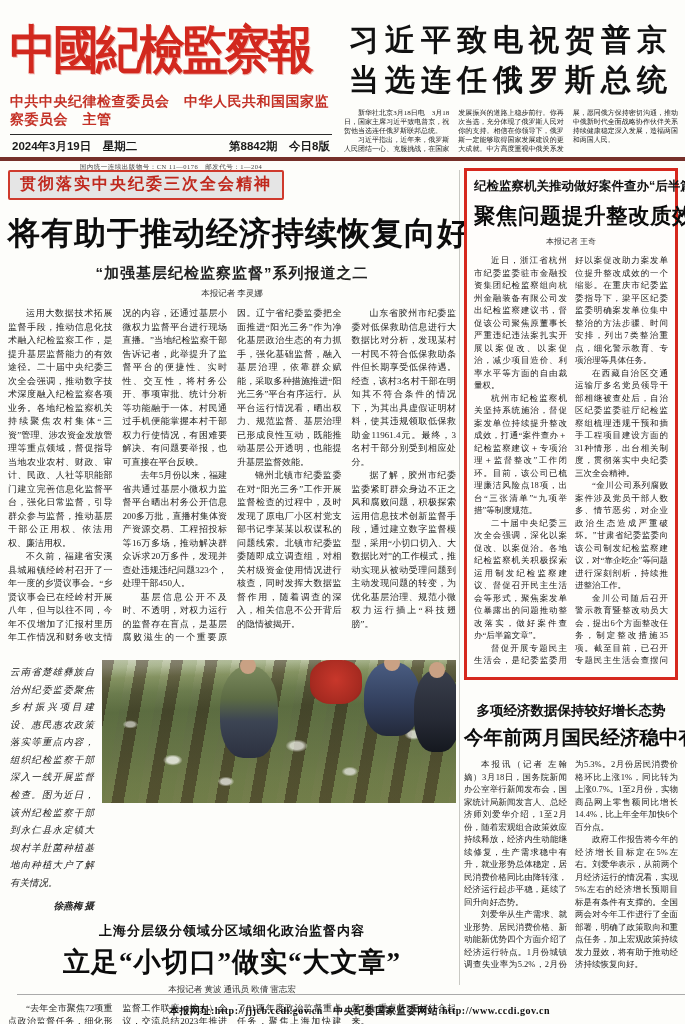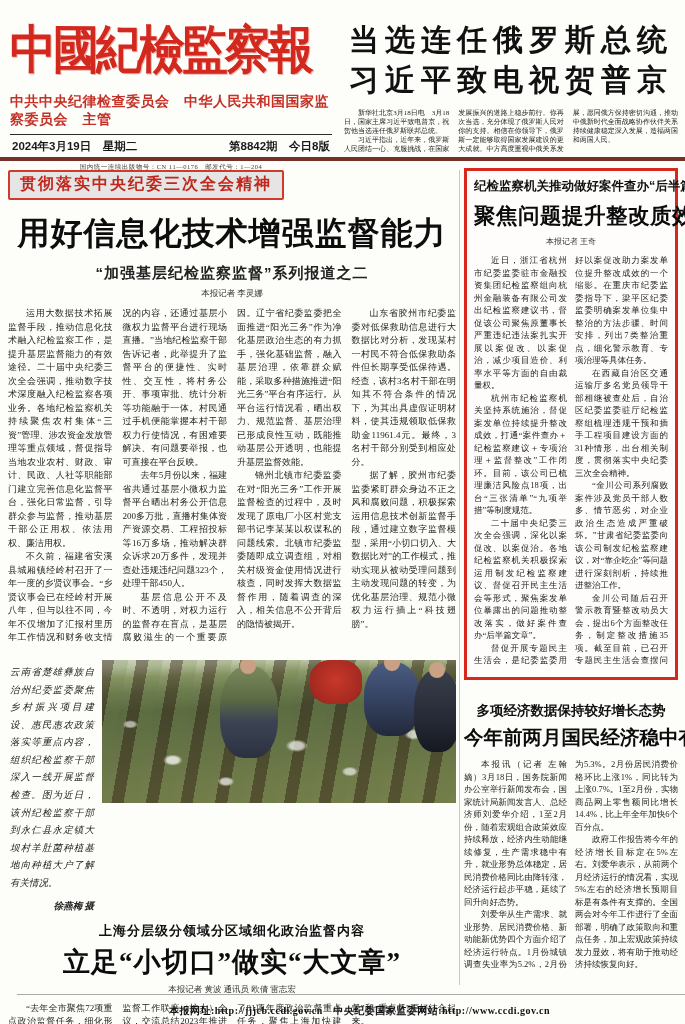--- a/index.html
+++ b/index.html
@@ -106,35 +106,35 @@
     <div class="masthead-supervisor">中共中央纪律检查委员会　中华人民共和国国家监察委员会　主管</div>
     <div class="dateline">
       <span>2024年3月19日　星期二</span>
       <span>第8842期　今日8版</span>
     </div>
     <div class="pubcode">国内统一连续出版物号：CN 11—0176　邮发代号：1—204</div>
   </div>
 
   <div class="top-story">
     <div class="top-story-headline">
+      <div>习近平致电祝贺普京</div>
       <div>当选连任俄罗斯总统</div>
-      <div>习近平致电祝贺普京</div>
     </div>
     <div class="top-story-body">
         <p>新华社北京3月18日电　3月18日，国家主席习近平致电普京，祝贺他当选连任俄罗斯联邦总统。</p>
         <p>习近平指出，近年来，俄罗斯人民团结一心、克服挑战，在国家发展振兴的道路上稳步前行。你再次当选，充分体现了俄罗斯人民对你的支持。相信在你领导下，俄罗斯一定能够取得国家发展建设的更大成就。中方高度重视中俄关系发展，愿同俄方保持密切沟通，推动中俄新时代全面战略协作伙伴关系持续健康稳定深入发展，造福两国和两国人民。</p>
       </div>
   </div>
 
   <div class="section-divider"></div>
   <div class="v-divider"></div>
 
   <div class="left-region">
     <span class="kicker-badge">贯彻落实中央纪委三次全会精神</span>
-    <div class="lead-headline">用好信息化技术增强监督能力</div>
+    <div class="lead-headline">将有助于推动经济持续恢复向好</div>
     <div class="lead-subhead">“加强基层纪检监察监督”系列报道之二</div>
     <div class="lead-byline">本报记者 李灵娜</div>
     <div class="lead-body">
         <p>运用大数据技术拓展监督手段，推动信息化技术融入纪检监察工作，是提升基层监督能力的有效途径。二十届中央纪委三次全会强调，推动数字技术深度融入纪检监察各项业务。各地纪检监察机关持续聚焦农村集体“三资”管理、涉农资金发放管理等重点领域，督促指导当地农业农村、财政、审计、民政、人社等职能部门建立完善信息化监督平台，强化日常监督，引导群众参与监督，推动基层干部公正用权、依法用权、廉洁用权。</p>
         <p>不久前，福建省安溪县城厢镇经岭村召开了一年一度的乡贤议事会。“乡贤议事会已在经岭村开展八年，但与以往不同，今年不仅增加了汇报村里历年工作情况和财务收支情况的内容，还通过基层小微权力监督平台进行现场直播。”当地纪检监察干部告诉记者，此举提升了监督平台的便捷性、实时性、交互性，将村务公开、事项审批、统计分析等功能融于一体。村民通过手机便能掌握本村干部权力行使情况，有困难要解决、有问题要举报，也可直接在平台反映。</p>
         <p>去年5月份以来，福建省共通过基层小微权力监督平台晒出村务公开信息200多万批，直播村集体资产资源交易、工程招投标等16万多场，推动解决群众诉求20万多件，发现并查处违规违纪问题323个，处理干部450人。</p>
         <p>基层信息公开不及时、不透明，对权力运行的监督存在盲点，是基层腐败滋生的一个重要原因。辽宁省纪委监委把全面推进“阳光三务”作为净化基层政治生态的有力抓手，强化基础监督，融入基层治理，依靠群众赋能，采取多种措施推进“阳光三务”平台有序运行。从平台运行情况看，晒出权力、规范监督、基层治理已形成良性互动，既能推动基层公开透明，也能提升基层监督效能。</p>
         <p>锦州北镇市纪委监委在对“阳光三务”工作开展监督检查的过程中，及时发现了原电厂小区村党支部书记李某某以权谋私的问题线索。北镇市纪委监委随即成立调查组，对相关村级资金使用情况进行核查，同时发挥大数据监督作用，随着调查的深入，相关信息不公开背后的隐情被揭开。</p>
         <p>山东省胶州市纪委监委对低保救助信息进行大数据比对分析，发现某村一村民不符合低保救助条件但长期享受低保待遇。经查，该村3名村干部在明知其不符合条件的情况下，为其出具虚假证明材料，使其违规领取低保救助金11961.4元。最终，3名村干部分别受到相应处分。</p>
         <p>据了解，胶州市纪委监委紧盯群众身边不正之风和腐败问题，积极探索运用信息技术创新监督手段，通过建立数字监督模型，采用“小切口切入、大数据比对”的工作模式，推动实现从被动受理问题到主动发现问题的转变，为优化基层治理、规范小微权力运行插上“科技翅膀”。</p>

